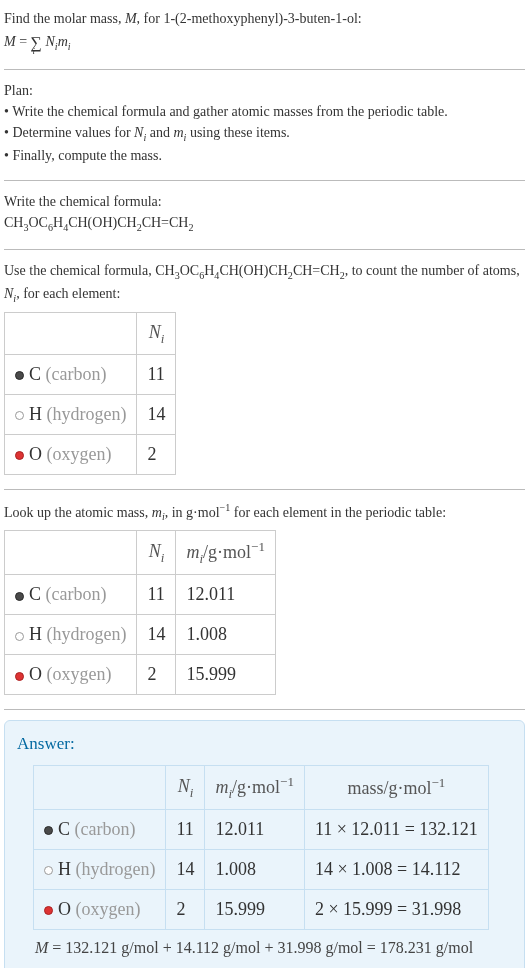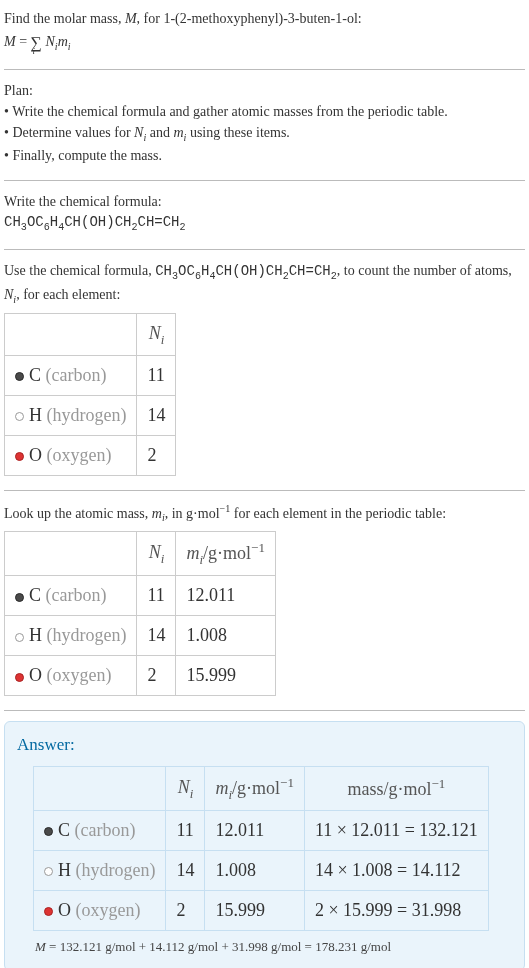--- a/index.html
+++ b/index.html
@@ -66,25 +66,25 @@
   font-size: 17px;
   margin-bottom: 8px;
 }
 .answer-box table.dtable th, .answer-box table.dtable td {
   background: #eaf4fb;
   border-color: #c6dff1;
 }
 .answer-final {
   font-style: italic;
   margin-top: 0;
-  font-size: 13px;
+  font-size: 16px;
   color: #444;
   padding-left: 18px;
 }
-.chem { font-family: Liberation Mono, monospace; }
+.chem { font-family: Liberation Serif, serif; }
 </style>
 </head>
 <body>
 
 <div class="section">
   <div>
     <span>Find the molar mass, </span><span class="italic">M</span><span>, for 1-(2-methoxyphenyl)-3-buten-1-ol:</span>
   </div>
   <div class="formula-line">
     <span class="italic">M</span><span> = </span><span style="display:inline-block; position:relative; vertical-align:middle;"><span style="font-size:16px;">∑</span><span style="position:absolute; left:2px; top:14px; font-size:9px; font-style:italic;">i</span></span><span class="italic"> N</span><span class="sub italic">i</span><span class="italic">m</span><span class="sub italic">i</span>

